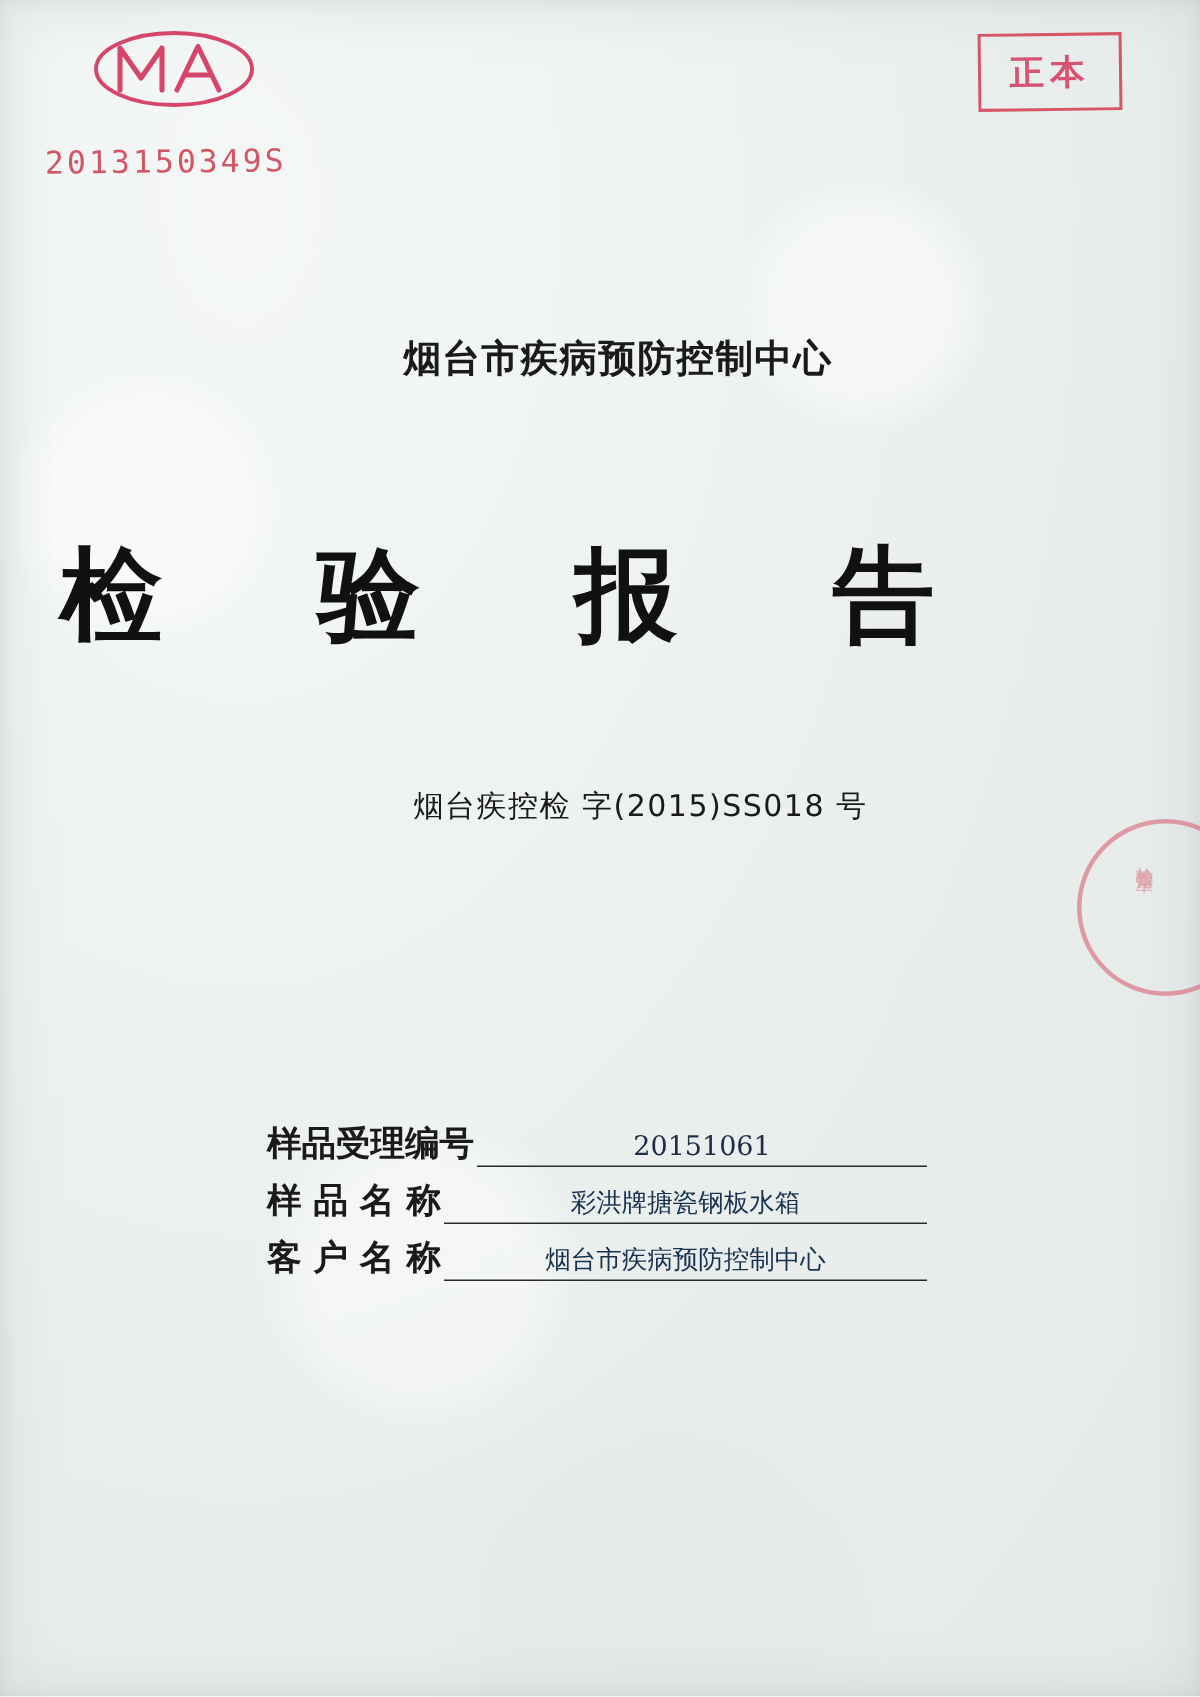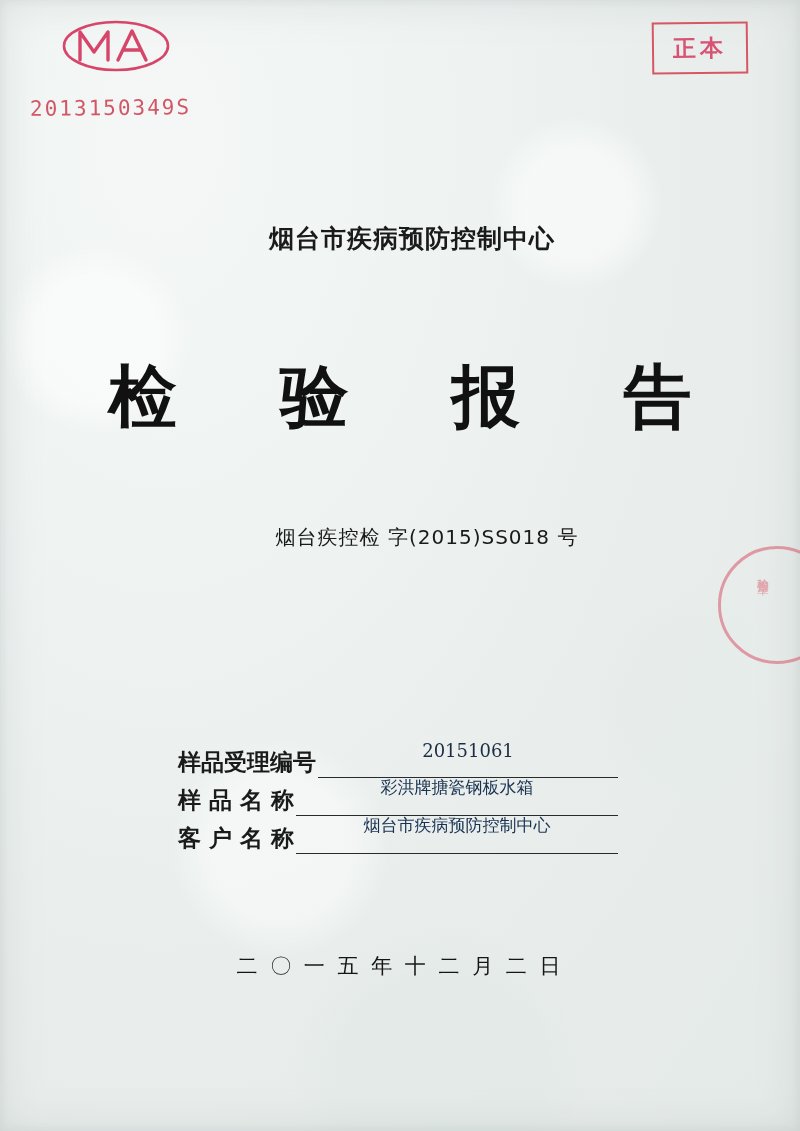--- a/index.html
+++ b/index.html
@@ -121,21 +121,21 @@
     font-weight: bold;
     color: #1a1a1a;
     letter-spacing: 1px;
   }
 
   .main-title {
     position: absolute;
     top: 352px;
     left: 0;
     width: 100%;
-    text-align: center;
+    text-align: left;
     font-family: "DejaVu Sans", sans-serif;
     font-size: 68px;
     font-weight: bold;
     color: #111111;
     letter-spacing: 40px;
     text-indent: 40px;
   }
 
   .report-no {
     position: absolute;
@@ -169,21 +169,21 @@
     white-space: nowrap;
     flex: 0 0 auto;
   }
   .field-value {
     flex: 1 1 auto;
     border-bottom: 1.4px solid #2a2a2a;
     text-align: center;
     font-family: "DejaVu Sans", sans-serif;
     font-size: 17px;
     color: #17314f;
-    padding-bottom: 16px;
+    padding-bottom: 2px;
     margin-left: 2px;
   }
   .field-value.num {
     font-family: "DejaVu Serif", serif;
     font-size: 18px;
     color: #1d2d44;
   }
 
   .doc-date {
     position: absolute;
@@ -234,14 +234,13 @@
     <div class="field-row">
       <span class="field-label">样 品 名 称</span>
       <span class="field-value">彩洪牌搪瓷钢板水箱</span>
     </div>
     <div class="field-row">
       <span class="field-label">客 户 名 称</span>
       <span class="field-value">烟台市疾病预防控制中心</span>
     </div>
   </div>
 
-  <div class="doc-date">二 〇 一 五 年 十 二 月 二 日</div>
 </div>
 
 </body></html>

